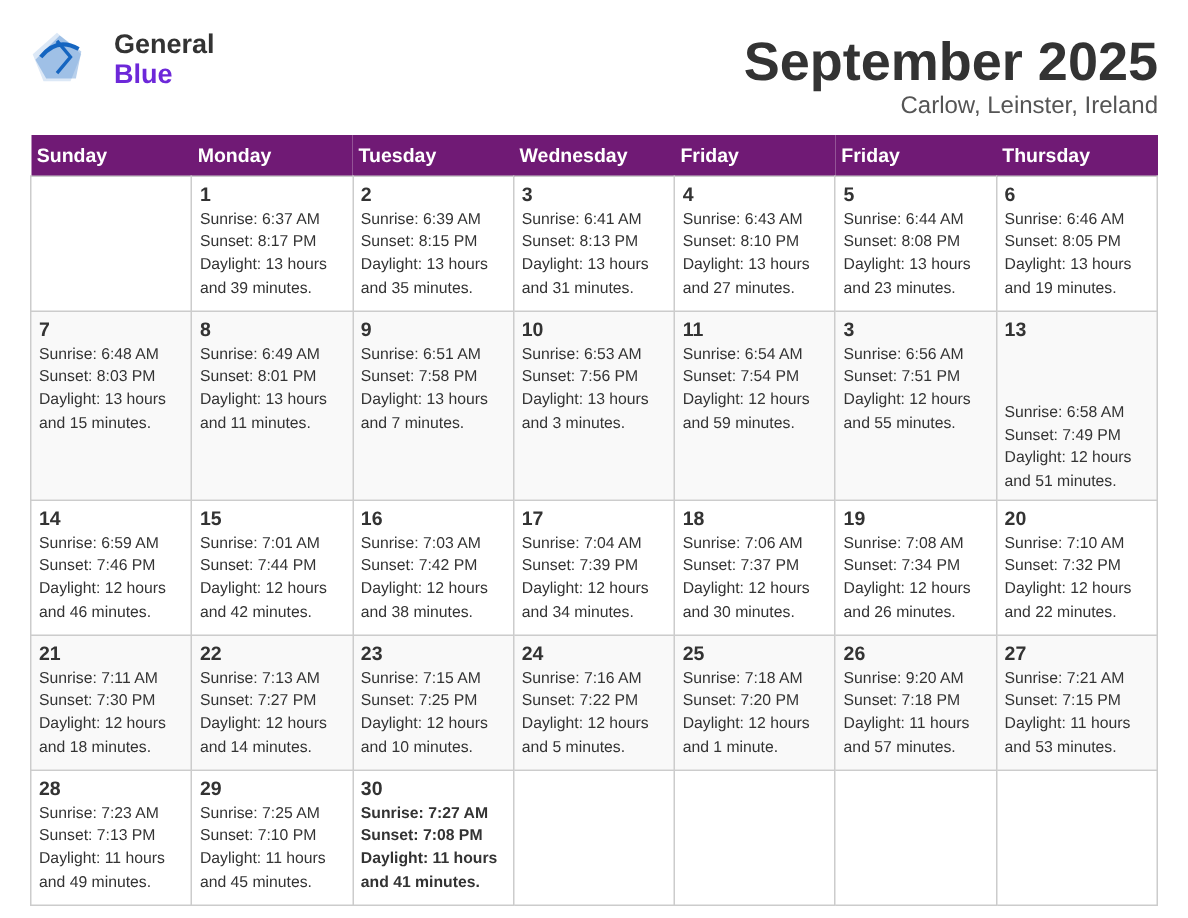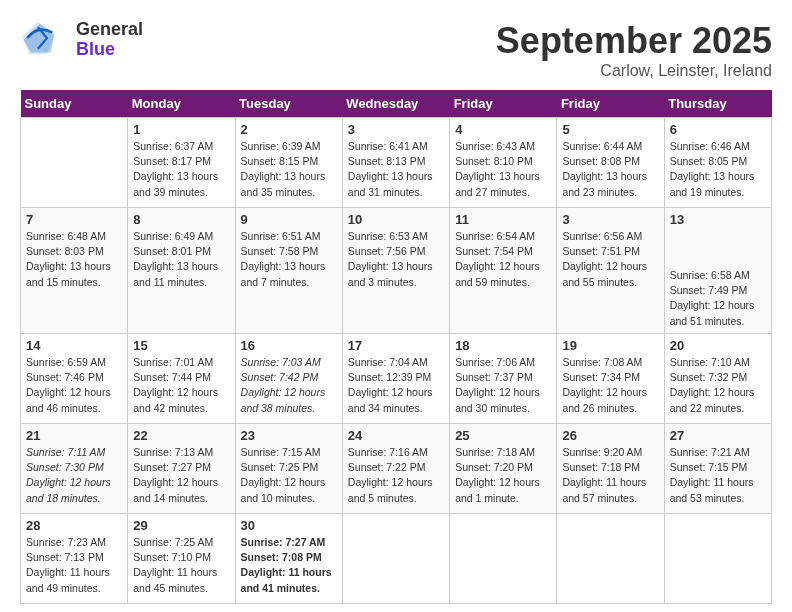--- a/index.html
+++ b/index.html
@@ -229,29 +229,29 @@
         </td>
         <td>
           <span class="day-number">15</span>
           <div class="day-info" style="white-space: pre-line;">Sunrise: 7:01 AM
 Sunset: 7:44 PM
 Daylight: 12 hours
 and 42 minutes.</div>
         </td>
         <td>
           <span class="day-number">16</span>
-          <div class="day-info" style="white-space: pre-line; font-style: italic;">Sunrise: 7:03 AM
+          <div class="day-info" style="white-space: pre-line;">Sunrise: 7:03 AM
 Sunset: 7:42 PM
 Daylight: 12 hours
 and 38 minutes.</div>
         </td>
         <td>
           <span class="day-number">17</span>
           <div class="day-info" style="white-space: pre-line;">Sunrise: 7:04 AM
-Sunset: 12:39 PM
+Sunset: 7:39 PM
 Daylight: 12 hours
 and 34 minutes.</div>
         </td>
         <td>
           <span class="day-number">18</span>
           <div class="day-info" style="white-space: pre-line;">Sunrise: 7:06 AM
 Sunset: 7:37 PM
 Daylight: 12 hours
 and 30 minutes.</div>
         </td>
@@ -266,21 +266,21 @@
           <span class="day-number">20</span>
           <div class="day-info" style="white-space: pre-line;">Sunrise: 7:10 AM
 Sunset: 7:32 PM
 Daylight: 12 hours
 and 22 minutes.</div>
         </td>
       </tr>
       <tr>
         <td>
           <span class="day-number">21</span>
-          <div class="day-info" style="white-space: pre-line; font-style: italic;">Sunrise: 7:11 AM
+          <div class="day-info" style="white-space: pre-line;">Sunrise: 7:11 AM
 Sunset: 7:30 PM
 Daylight: 12 hours
 and 18 minutes.</div>
         </td>
         <td>
           <span class="day-number">22</span>
           <div class="day-info" style="white-space: pre-line;">Sunrise: 7:13 AM
 Sunset: 7:27 PM
 Daylight: 12 hours
 and 14 minutes.</div>

